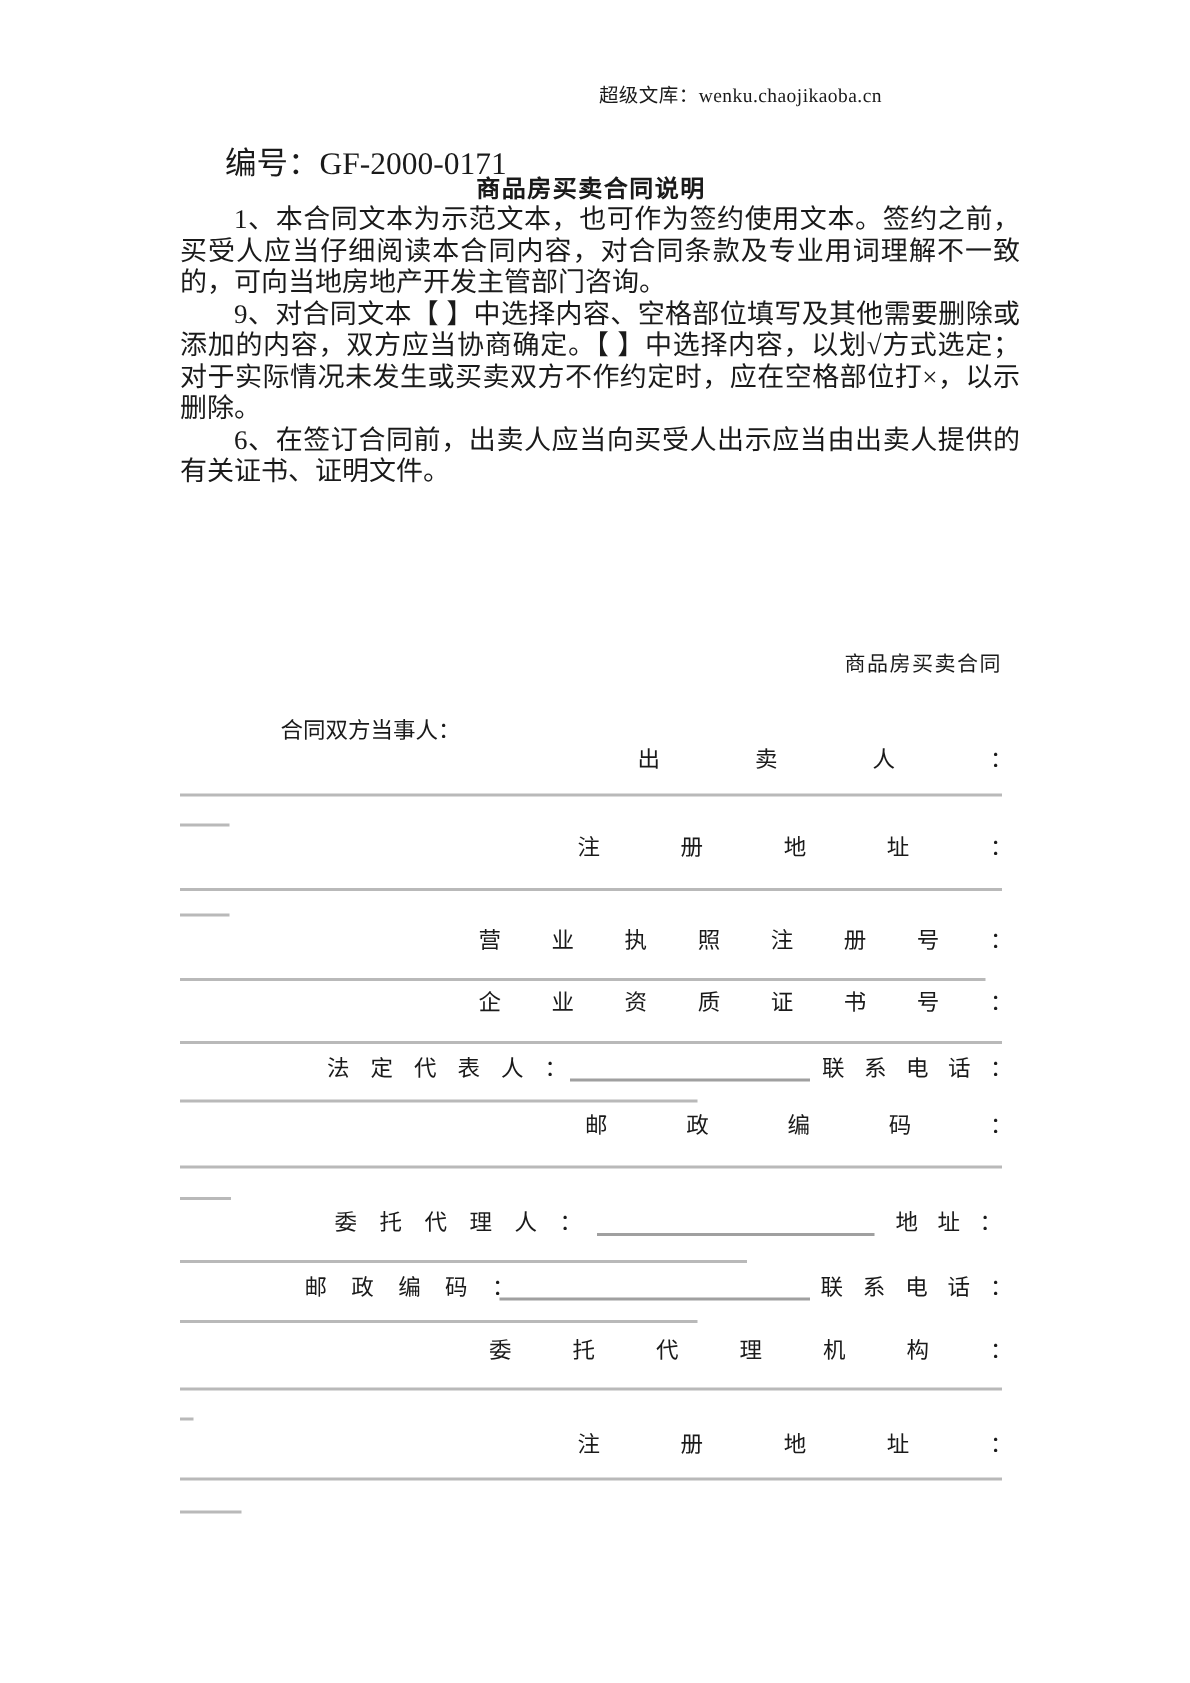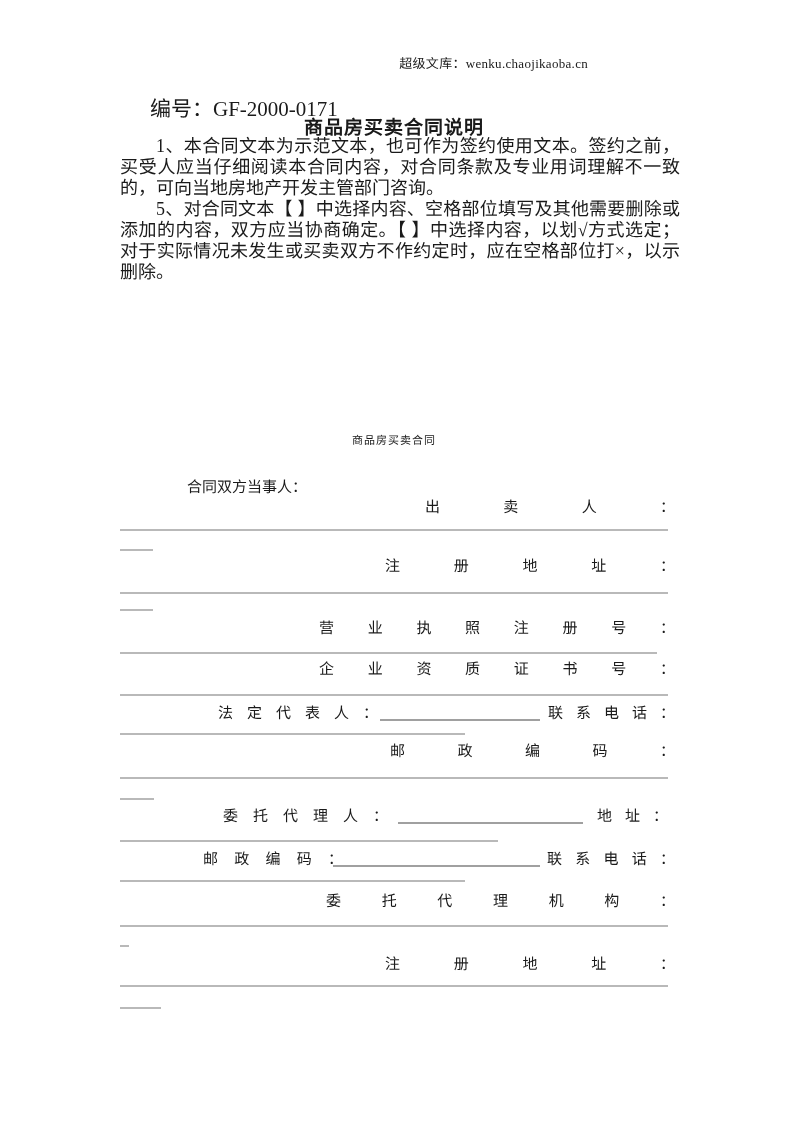--- a/index.html
+++ b/index.html
@@ -2,42 +2,43 @@
 <html lang="zh-CN"><head>
 <meta charset="utf-8">
 <style>
   html,body{margin:0;padding:0;background:#ffffff;}
   .page{
     position:relative;width:688px;height:1122px;background:#ffffff;overflow:hidden;
     font-family:"Liberation Serif","DejaVu Serif",serif;color:#1a1a1a;
   }
   .hdr{position:absolute;top:53px;right:100px;font-size:13px;letter-spacing:.3px;white-space:nowrap;}
   .docnum{position:absolute;top:92px;left:150px;font-size:21px;white-space:nowrap;}
-  .title{position:absolute;top:112px;left:120px;width:548px;text-align:center;font-size:19px;font-weight:bold;letter-spacing:1px;}
+  .title{position:absolute;top:112px;left:120px;width:548px;text-align:center;font-size:16px;font-weight:bold;letter-spacing:1px;}
   .paras{position:absolute;top:136px;left:120px;width:560px;font-size:18px;line-height:21px;text-align:justify;}
   .paras p{margin:0;text-indent:2em;}
-  .ctitle{position:absolute;top:431px;left:120px;width:548px;text-align:center;font-size:11px;letter-spacing:1px;}
+  .ctitle{position:absolute;top:431px;left:120px;width:548px;text-align:right;font-size:14px;letter-spacing:1px;}
   .cnum{position:absolute;top:453px;left:120px;font-size:15px;white-space:nowrap;}
   .cnum .gap{display:inline-block;width:115px;}
   .parties{position:absolute;top:475px;left:150px;font-size:15px;white-space:nowrap;margin-left:37px;}
   .flabel{position:absolute;display:flex;justify-content:space-between;font-size:15px;height:18px;line-height:18px;white-space:nowrap;}
   .flabel span{display:block;}
   .frule{position:absolute;height:2px;}
   .fblank{position:absolute;height:2px;}
 </style>
 </head>
 <body>
 
 <div class="page">
   <div class="hdr">超级文库：wenku.chaojikaoba.cn</div>
   <div class="docnum">编号：GF-2000-0171</div>
   <div class="title">商品房买卖合同说明</div>
   <div class="paras">
       <p>1、本合同文本为示范文本，也可作为签约使用文本。签约之前，买受人应当仔细阅读本合同内容，对合同条款及专业用词理解不一致的，可向当地房地产开发主管部门咨询。</p>
-      <p>5、对合同文本【 】中选择内容、空格部位填写及其他需要删除或添加的内容，双方应当协商确定。【 】中选择内容，以划√方式选定；对于实际情况未发生或买卖双方不作约定时，应在空格部位打×，以示删除。</p>
+      <p>9、对合同文本【 】中选择内容、空格部位填写及其他需要删除或添加的内容，双方应当协商确定。【 】中选择内容，以划√方式选定；对于实际情况未发生或买卖双方不作约定时，应在空格部位打×，以示删除。</p>
+      <p>6、在签订合同前，出卖人应当向买受人出示应当由出卖人提供的有关证书、证明文件。</p>
     </div>
   <div class="ctitle">商品房买卖合同</div>
   <div class="parties">合同双方当事人：</div>
   <div id="form-layer">
       <div class="flabel" style="color: rgb(26, 26, 26); position: absolute; left: 425px; top: 498px; width: 250px;">
         <span>出</span>
         <span>卖</span>
         <span>人</span>
         <span>：</span>
       </div>

